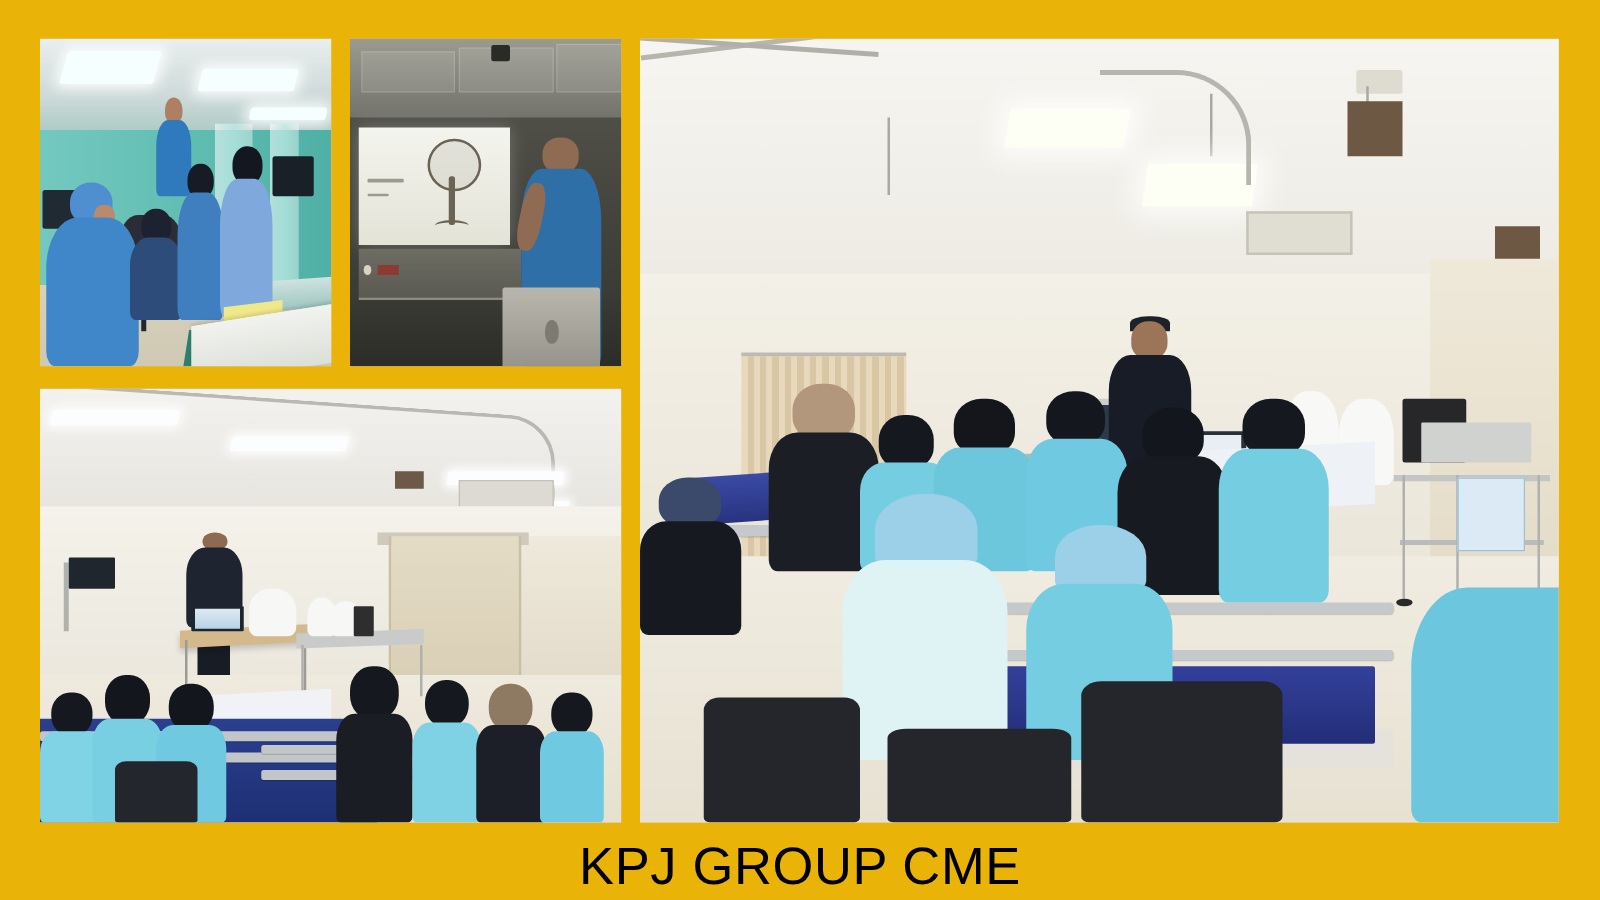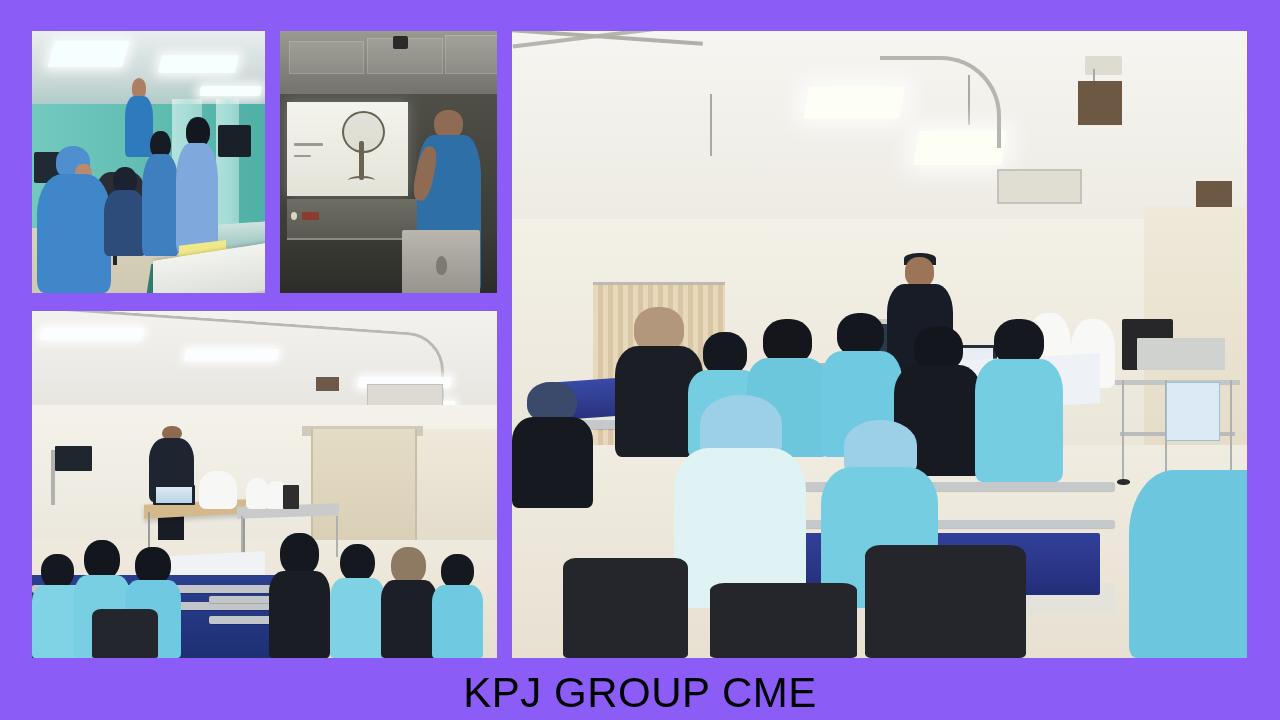--- a/index.html
+++ b/index.html
@@ -4,21 +4,21 @@
 <title>KPJ GROUP CME</title>
 <style>
   html,body{margin:0;padding:0;}
   body{
     width:1280px;height:720px;
     background:#ffffff;
     font-family:"Liberation Sans", sans-serif;
     overflow:hidden;
     position:relative;
   }
-  .slide{position:absolute;left:0;top:0;width:1280px;height:720px;background:#8b5cf6;}
+  .slide{position:absolute;left:0;top:0;width:1280px;height:720px;background:#eab308;}
 
   
   .photo{position:absolute;overflow:hidden;background:#cfcfcf;}
   .photo .scene{position:absolute;left:0;top:0;width:100%;height:100%;}
 
   
   #photo1{left:32px;top:31px;width:233px;height:262px;}
   #photo1 .scene{background:
      linear-gradient(#bfe6e0 0%, #8fd4cb 40%, #6dc4ba 100%);}
   .p1-ceiling{position:absolute;left:0;top:0;width:100%;height:30%;

